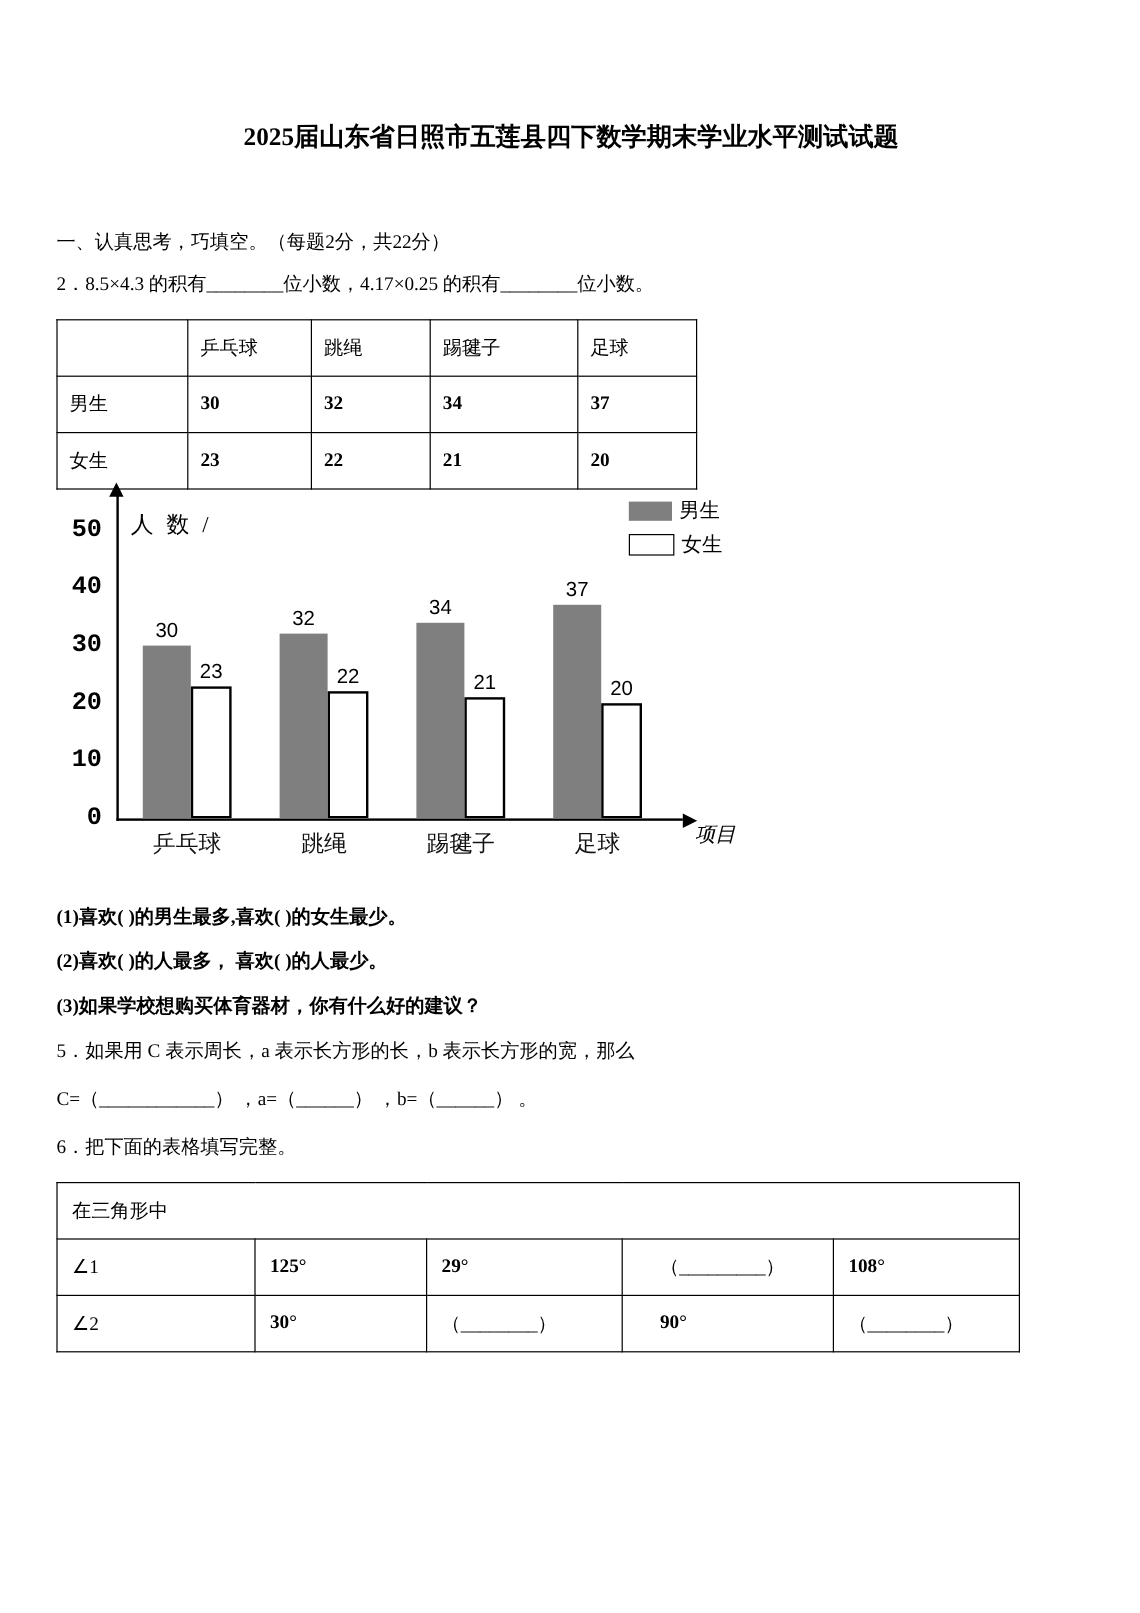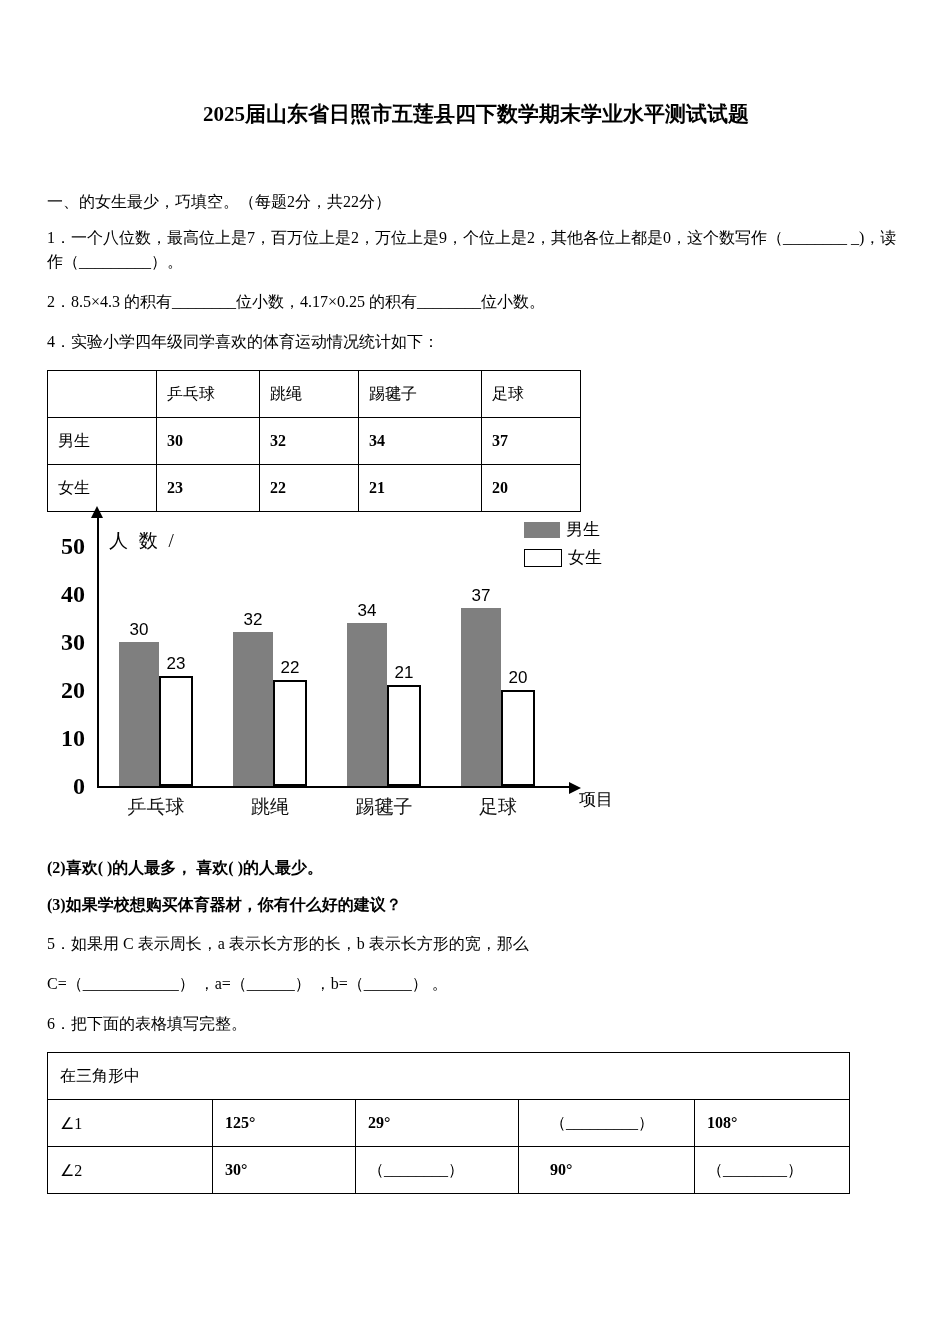--- a/index.html
+++ b/index.html
@@ -30,39 +30,39 @@
   table.sports td.c2 { width: 78px; }
   table.sports td.c3 { width: 102px; }
   table.sports td.c4 { width: 78px; }
   table.sports td.num { font-weight: bold; }
 
   
   .chart-wrap { position: relative; width: 640px; height: 312px; margin: 4px 0 30px 0; }
   .yticks { position: absolute; left: 0; top: 0; width: 46px; height: 270px; }
   .ytick {
     position: absolute; right: 8px; transform: translateY(50%);
-    font-family: Liberation Serif, serif; font-weight: bold;
-    font-size: 24px; line-height: 1;
+    font-family: Liberation Mono, monospace; font-weight: bold;
+    font-size: 21px; line-height: 1;
   }
   .plot {
     position: absolute; left: 50px; top: 0; width: 470px; height: 270px;
     border-left: 2px solid #000; border-bottom: 2px solid #000;
   }
   .yarrow {
     position: absolute; left: -8px; top: -10px; width: 0; height: 0;
     border-left: 6px solid transparent; border-right: 6px solid transparent;
     border-bottom: 12px solid #000;
   }
   .xarrow {
     position: absolute; right: -12px; bottom: -8px; width: 0; height: 0;
     border-top: 6px solid transparent; border-bottom: 6px solid transparent;
     border-left: 12px solid #000;
   }
   .ylabel { position: absolute; left: 10px; top: 12px; font-size: 19px; letter-spacing: 3px; }
-  .xlabel { position: absolute; left: calc(100% + 10px); top: calc(100% + 2px); font-size: 17px; white-space: nowrap; }
+  .xlabel { position: absolute; left: calc(100% + 10px); top: calc(100% + 2px); font-size: 17px; white-space: nowrap; font-style: italic; }
   .legend { position: absolute; left: 425px; top: 2px; display: flex; flex-direction: column; gap: 5px; }
   .legend-item { display: flex; align-items: center; gap: 6px; font-size: 17px; white-space: nowrap; }
   .swatch { width: 36px; height: 16px; display: inline-block; }
   .swatch.male { background: #7f7f7f; }
   .swatch.female { background: #fff; border: 1px solid #000; }
   .bars {
     position: absolute; left: 0; bottom: 0; width: 100%; height: 270px;
     display: flex; align-items: flex-end; padding-left: 20px; gap: 40px;
     box-sizing: border-box;
   }
@@ -90,25 +90,23 @@
   table.angles td.a4 { width: 130px; }
   table.angles td.num { font-weight: bold; }
 </style>
 </head>
 <body>
 
 <div class="page">
 
   <div class="title">2025届山东省日照市五莲县四下数学期末学业水平测试试题</div>
 
-  <div class="section-heading">一、的女生最少，巧填空。（每题2分，共22分）</div>
-
-  <p class="q">1．一个八位数，最高位上是7，百万位上是2，万位上是9，个位上是2，其他各位上都是0，这个数写作（________ _)，读作（_________）。</p>
+  <div class="section-heading">一、认真思考，巧填空。（每题2分，共22分）</div>
+
   <p class="q">2．8.5×4.3 的积有________位小数，4.17×0.25 的积有________位小数。</p>
-  <p class="q">4．实验小学四年级同学喜欢的体育运动情况统计如下：</p>
 
   <table class="sports">
     <tbody>
         <tr>
       <td class="c0"></td>
       <td class="c1">乒乓球</td>
       <td class="c2">跳绳</td>
       <td class="c3">踢毽子</td>
       <td class="c4">足球</td>
     </tr>
@@ -195,20 +193,21 @@
               <div class="bar-value">20</div>
               <div class="bar bar-female" style="height: 96px;"></div>
             </div>
             <div class="cat-label">足球</div>
           </div>
         </div>
       <div class="xlabel">项目</div>
     </div>
   </div>
 
+  <p class="sub">(1)喜欢(  )的男生最多,喜欢(      )的女生最少。</p>
   <p class="sub">(2)喜欢(  )的人最多， 喜欢(   )的人最少。</p>
   <p class="sub">(3)如果学校想购买体育器材，你有什么好的建议？</p>
 
   <p class="q">5．如果用 C 表示周长，a 表示长方形的长，b 表示长方形的宽，那么</p>
   <p class="q">C=（____________） ，a=（______） ，b=（______） 。</p>
   <p class="q">6．把下面的表格填写完整。</p>
 
   <table class="angles">
     <tbody>
         <tr>

